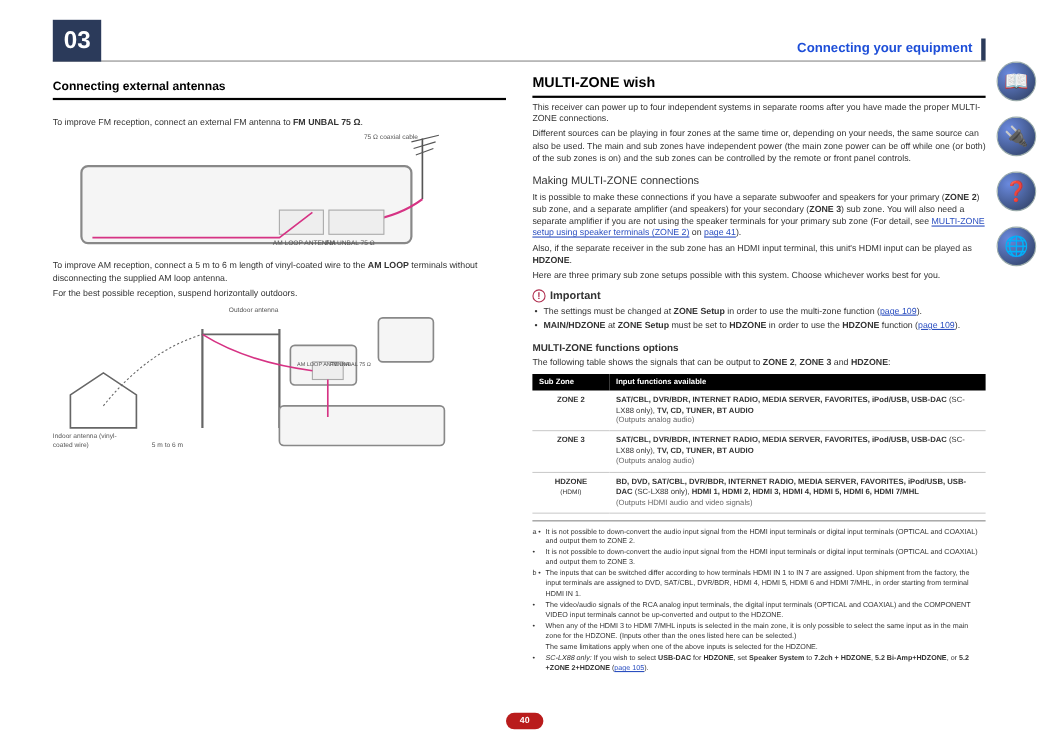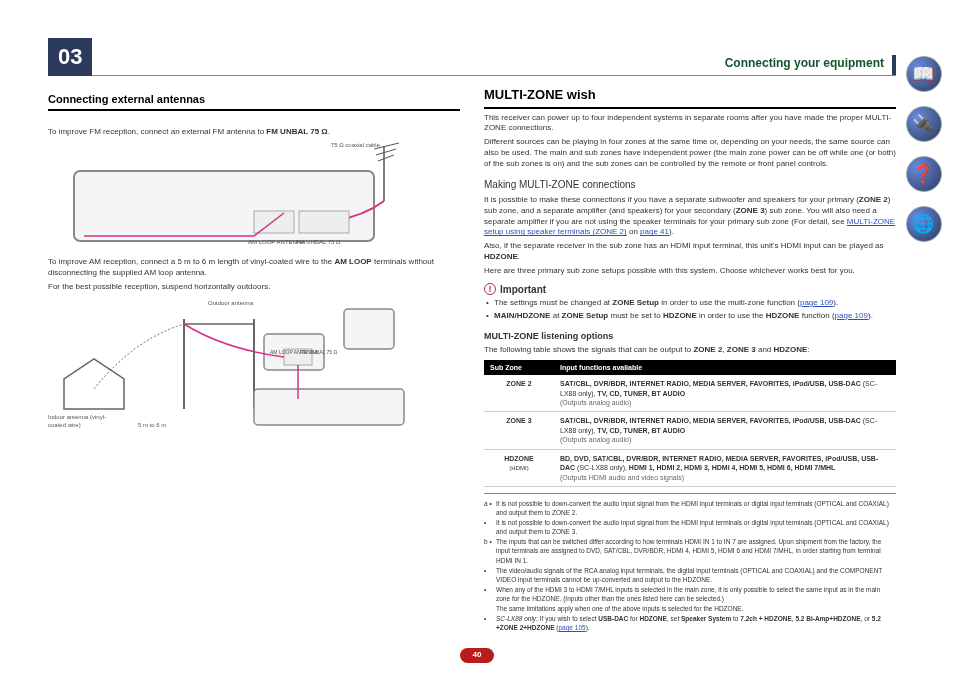--- a/index.html
+++ b/index.html
@@ -13,35 +13,34 @@
     position: relative;
     padding: 20px 58px 20px 48px;
     line-height: 1.35;
   }
   .top-bar {
     display: flex;
     align-items: flex-end;
     border-bottom: 1px solid #888;
     margin-bottom: 10px;
     height: 36px;
-    margin-top: 20px;
   }
   .chapter-box {
     background: #2b3a5a;
     color: #fff;
     font-weight: bold;
     font-size: 22px;
     padding: 4px 10px;
     margin-bottom: -1px;
   }
   .top-title {
     flex: 1;
     text-align: right;
     font-weight: bold;
-    color: #14532d;
+    color: #1d4ed8;
     font-size: 12px;
     border-right: 4px solid #2b3a5a;
     padding-right: 8px;
     padding-bottom: 4px;
   }
   .columns {
     display: flex;
     gap: 24px;
   }
   .col { flex: 1; }
@@ -193,21 +192,21 @@
     </div>
     <ul class="bullets">
       <li>
         <span>The settings must be changed at </span><b>ZONE Setup</b><span> in order to use the multi-zone function (</span><span class="link">page 109</span><span>).</span>
       </li>
       <li>
         <b>MAIN/HDZONE</b><span> at </span><b>ZONE Setup</b><span> must be set to </span><b>HDZONE</b><span> in order to use the </span><b>HDZONE</b><span> function (</span><span class="link">page 109</span><span>).</span>
       </li>
     </ul>
 
-    <h4 class="smallhead">MULTI-ZONE listening options</h4>
+    <h4 class="smallhead">MULTI-ZONE functions options</h4>
     <p>
       <span>The following table shows the signals that can be output to </span><b>ZONE 2</b><span>, </span><b>ZONE 3</b><span> and </span><b>HDZONE</b><span>:</span>
     </p>
 
     <table class="zones">
       <thead>
         <tr>
           <th>Sub Zone</th>
           <th>Input functions available</th>
         </tr>

